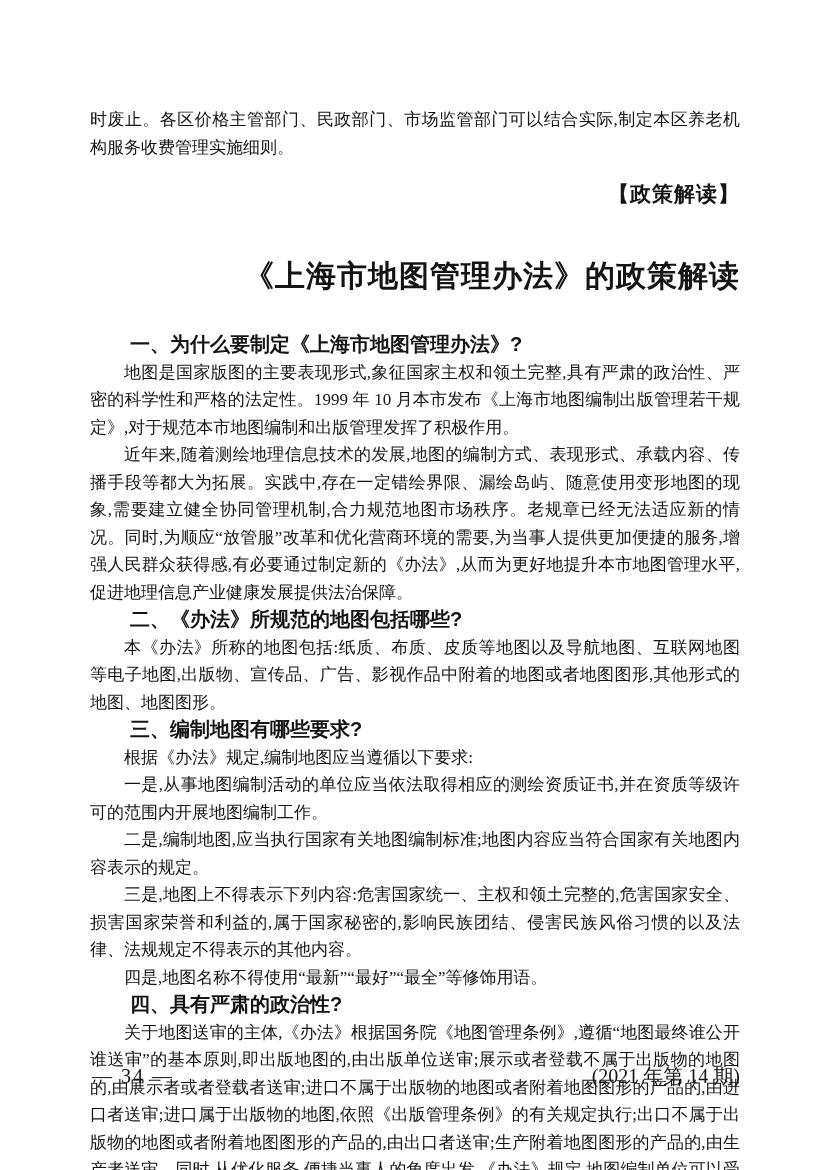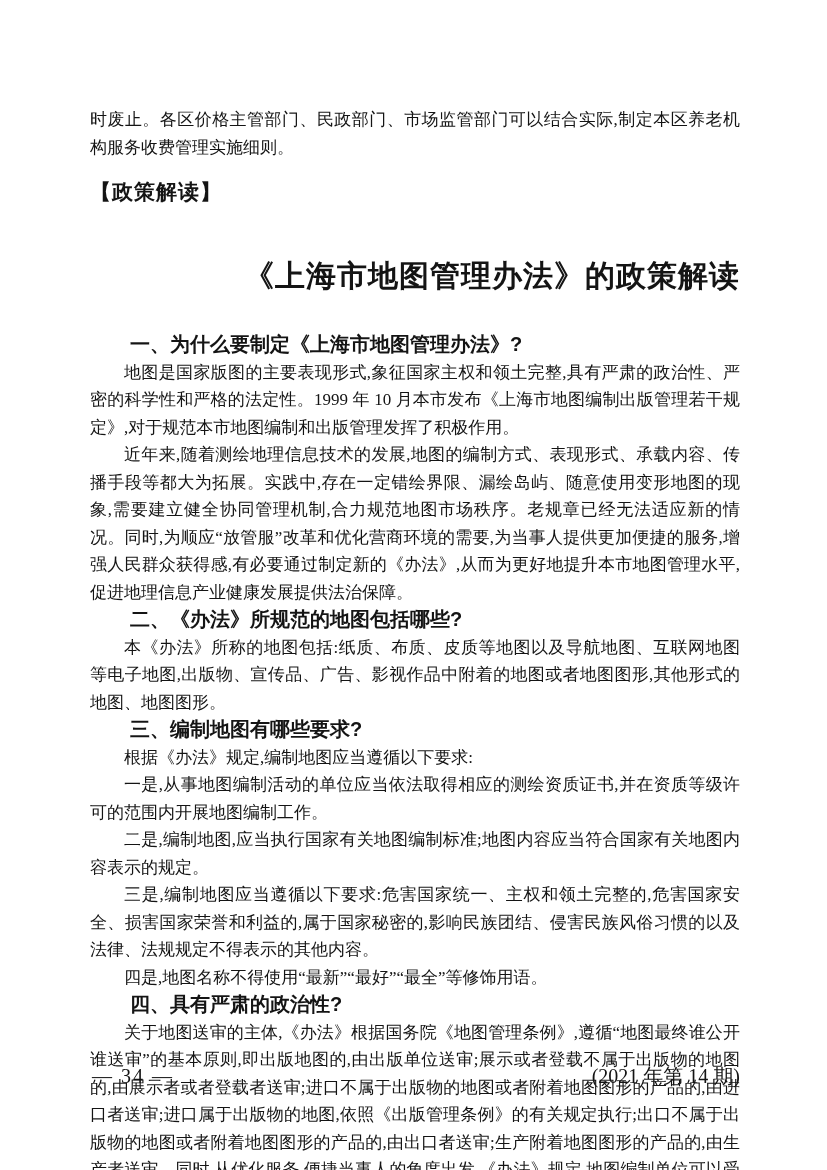--- a/index.html
+++ b/index.html
@@ -27,26 +27,27 @@
     font-size: 17px;
     line-height: 27.5px;
     text-align: justify;
     margin: 0;
     text-indent: 2em;
   }
   .no-indent {
     text-indent: 0;
   }
   .section-marker {
-    font-family: Liberation Mono, monospace;
+    font-family: Liberation Serif, serif;
     font-size: 21px;
     font-weight: bold;
     margin: 18px 0 0 0;
     line-height: 30px;
     letter-spacing: 1px;
+    text-align: right;
   }
   .article-title {
     font-family: "Liberation Serif", "DejaVu Serif", serif;
     font-size: 30px;
     font-weight: bold;
     text-align: right;
     margin: 46px 0 34px 0;
     line-height: 42px;
     letter-spacing: 1px;
     text-indent: 0;
@@ -98,21 +99,21 @@
     <p class="body-text">地图是国家版图的主要表现形式,象征国家主权和领土完整,具有严肃的政治性、严密的科学性和严格的法定性。1999 年 10 月本市发布《上海市地图编制出版管理若干规定》,对于规范本市地图编制和出版管理发挥了积极作用。</p>
     <p class="body-text">近年来,随着测绘地理信息技术的发展,地图的编制方式、表现形式、承载内容、传播手段等都大为拓展。实践中,存在一定错绘界限、漏绘岛屿、随意使用变形地图的现象,需要建立健全协同管理机制,合力规范地图市场秩序。老规章已经无法适应新的情况。同时,为顺应“放管服”改革和优化营商环境的需要,为当事人提供更加便捷的服务,增强人民群众获得感,有必要通过制定新的《办法》,从而为更好地提升本市地图管理水平,促进地理信息产业健康发展提供法治保障。</p>
 
     <h3 class="q-heading">二、《办法》所规范的地图包括哪些?</h3>
     <p class="body-text">本《办法》所称的地图包括:纸质、布质、皮质等地图以及导航地图、互联网地图等电子地图,出版物、宣传品、广告、影视作品中附着的地图或者地图图形,其他形式的地图、地图图形。</p>
 
     <h3 class="q-heading">三、编制地图有哪些要求?</h3>
     <p class="body-text">根据《办法》规定,编制地图应当遵循以下要求:</p>
     <p class="body-text">一是,从事地图编制活动的单位应当依法取得相应的测绘资质证书,并在资质等级许可的范围内开展地图编制工作。</p>
     <p class="body-text">二是,编制地图,应当执行国家有关地图编制标准;地图内容应当符合国家有关地图内容表示的规定。</p>
-    <p class="body-text">三是,编制地图应当遵循以下要求:危害国家统一、主权和领土完整的,危害国家安全、损害国家荣誉和利益的,属于国家秘密的,影响民族团结、侵害民族风俗习惯的以及法律、法规规定不得表示的其他内容。</p>
+    <p class="body-text">三是,地图上不得表示下列内容:危害国家统一、主权和领土完整的,危害国家安全、损害国家荣誉和利益的,属于国家秘密的,影响民族团结、侵害民族风俗习惯的以及法律、法规规定不得表示的其他内容。</p>
     <p class="body-text">四是,地图名称不得使用“最新”“最好”“最全”等修饰用语。</p>
 
     <h3 class="q-heading">四、具有严肃的政治性?</h3>
     <p class="body-text">关于地图送审的主体,《办法》根据国务院《地图管理条例》,遵循“地图最终谁公开谁送审”的基本原则,即出版地图的,由出版单位送审;展示或者登载不属于出版物的地图的,由展示者或者登载者送审;进口不属于出版物的地图或者附着地图图形的产品的,由进口者送审;进口属于出版物的地图,依照《出版管理条例》的有关规定执行;出口不属于出版物的地图或者附着地图图形的产品的,由出口者送审;生产附着地图图形的产品的,由生产者送审。同时,从优化服务,便捷当事人的角度出发,《办法》规定,地图编制单位可以受委托办理其编制的地图的送审手续。</p>
 
   </div>
 
   <div class="footer">
     <span class="page-number">— 34 —</span>
     <span class="issue-label">(2021 年第 14 期)</span>

